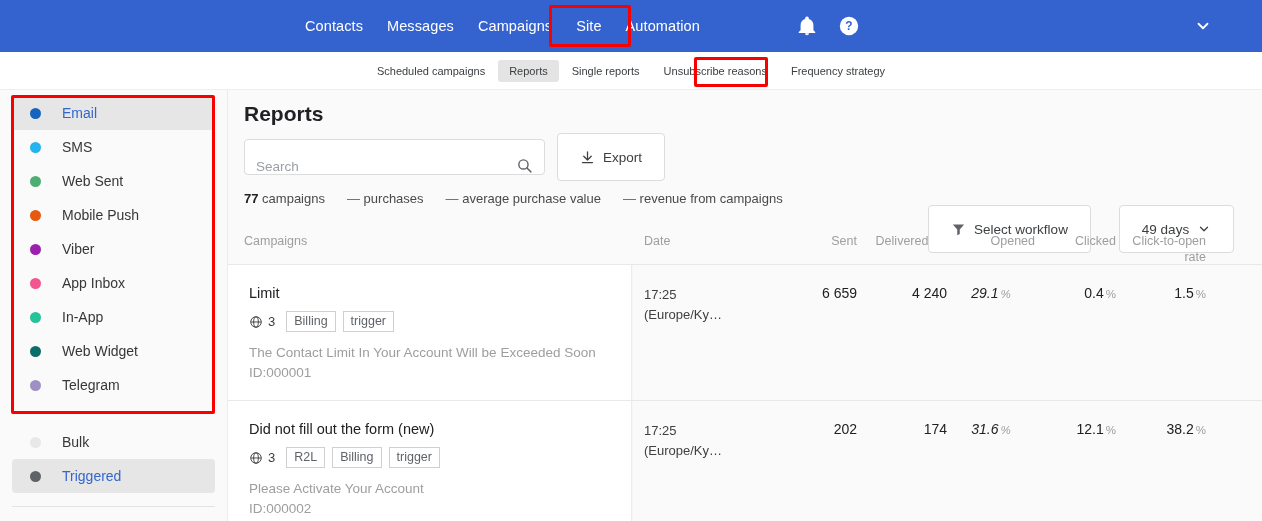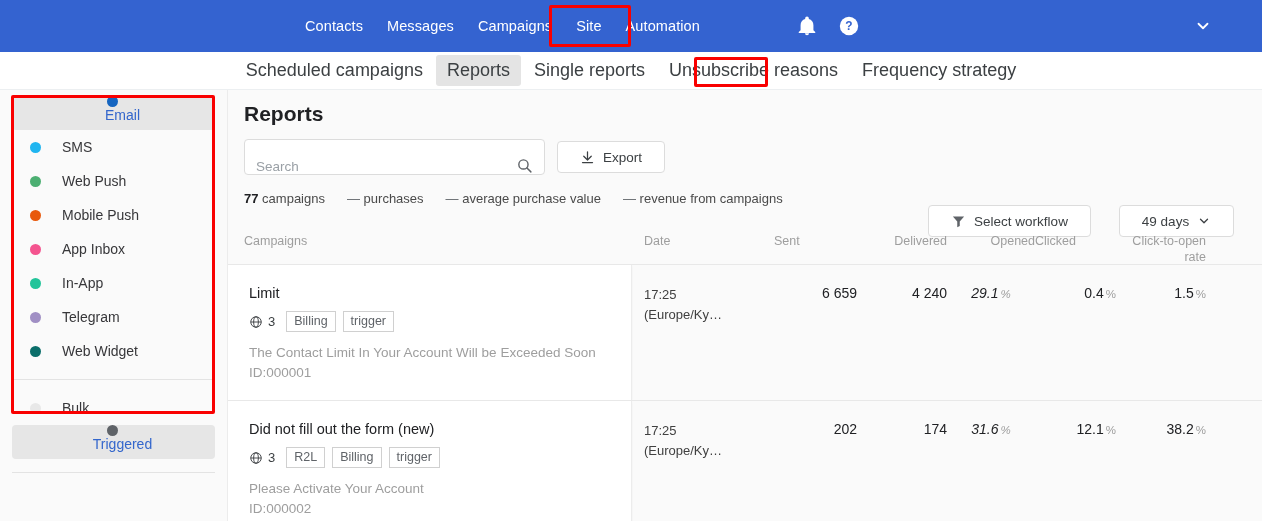--- a/index.html
+++ b/index.html
@@ -54,21 +54,21 @@
   
   .subnav {
     position: absolute; top: 52px; left: 0;
     width: 1262px; height: 38px;
     background: #ffffff;
     display: flex; align-items: center; justify-content: center;
     gap: 2px;
     border-bottom: 1px solid #eceff1;
   }
   .subnav-item {
-    font-size: 18px;
+    font-size: 11px;
     color: #3c4043;
     padding: 5px 11px;
     border-radius: 3px;
     cursor: pointer;
     white-space: nowrap;
   }
   .subnav-item.active { background: #e4e4e4; }
 
   
   .sidebar {
@@ -81,21 +81,21 @@
   .side-item {
     display: flex; align-items: center;
     height: 34px;
     margin: 0 12px;
     padding-left: 18px;
     border-radius: 4px;
     cursor: pointer;
     font-size: 14px;
     color: #37373a;
   }
-  .side-item.selected { background: #e6e6e6; color: #3366cc; flex-direction: column; }
+  .side-item.selected { background: #e6e6e6; color: #3366cc; }
   .side-dot {
     width: 11px; height: 11px; border-radius: 50%;
     margin-right: 21px; flex: none;
   }
   .side-sep {
     height: 1px; background: #e3e3e3;
     margin: 11px 12px 11px 12px;
   }
   .side-sep.bottom { margin-top: 13px; }
 
@@ -128,21 +128,21 @@
   }
   .search-box input {
     border: none; outline: none;
     font-size: 13.5px; width: 100%;
     color: #3c4043;
     font-family: "Liberation Sans", sans-serif;
     background: transparent;
   }
   .search-box input::placeholder { color: #9aa0a6; }
   .btn {
-    height: 32px;
+    height: 48px;
     background: #ffffff;
     border: 1px solid #dcdcdc;
     border-radius: 4px;
     display: flex; align-items: center; justify-content: center;
     gap: 8px;
     font-size: 13.5px;
     color: #3c4043;
     cursor: pointer;
     padding: 0 16px;
     white-space: nowrap;
@@ -183,24 +183,24 @@
   .thead {
     display: flex; align-items: flex-start;
     height: 34px;
     font-size: 12.5px;
     color: #9e9e9e;
     padding-top: 4px;
   }
   .th { flex: none; }
   .th-campaigns { width: 404px; padding-left: 16px; }
   .th-date      { width: 142px; padding-left: 12px; }
-  .th-sent      { width: 83px;  text-align: left; }
-  .th-delivered { width: 90px;  text-align: right; }
+  .th-sent      { width: 83px;  text-align: right; }
+  .th-delivered { width: 90px;  text-align: center; }
   .th-opened    { width: 88px;  text-align: right; }
-  .th-clicked   { width: 81px;  }
+  .th-clicked   { width: 81px;  text-align: right; }
   .th-ctor      { width: 90px;  text-align: right; line-height: 1.25; }
 
   .rows { position: relative; }
   .row {
     display: flex;
     border-top: 1px solid #e8e8e8;
     background: #fafafa;
     position: relative;
     min-height: 128px;
   }
@@ -298,41 +298,45 @@
   <div class="side-item selected">
     <span class="side-dot" style="background:#1565c0"></span>
     <span>Email</span>
   </div>
   <div class="side-item">
     <span class="side-dot" style="background:#20b5f0"></span>
     <span>SMS</span>
   </div>
   <div class="side-item">
     <span class="side-dot" style="background:#4caf72"></span>
-    <span>Web Push</span>
+    <span>Web Sent</span>
   </div>
   <div class="side-item">
     <span class="side-dot" style="background:#e8590c"></span>
     <span>Mobile Push</span>
   </div>
   <div class="side-item">
+    <span class="side-dot" style="background:#9c1fb0"></span>
+    <span>Viber</span>
+  </div>
+  <div class="side-item">
     <span class="side-dot" style="background:#f4548f"></span>
     <span>App Inbox</span>
   </div>
   <div class="side-item">
     <span class="side-dot" style="background:#22c49a"></span>
     <span>In-App</span>
   </div>
   <div class="side-item">
+    <span class="side-dot" style="background:#0b6e6a"></span>
+    <span>Web Widget</span>
+  </div>
+  <div class="side-item">
     <span class="side-dot" style="background:#a08fc4"></span>
     <span>Telegram</span>
-  </div>
-  <div class="side-item">
-    <span class="side-dot" style="background:#0b6e6a"></span>
-    <span>Web Widget</span>
   </div>
 
   <div class="side-sep"></div>
 
   <div class="side-item">
     <span class="side-dot" style="background:#e8e8e8"></span>
     <span>Bulk</span>
   </div>
   <div class="side-item selected">
     <span class="side-dot" style="background:#5f6368"></span>

